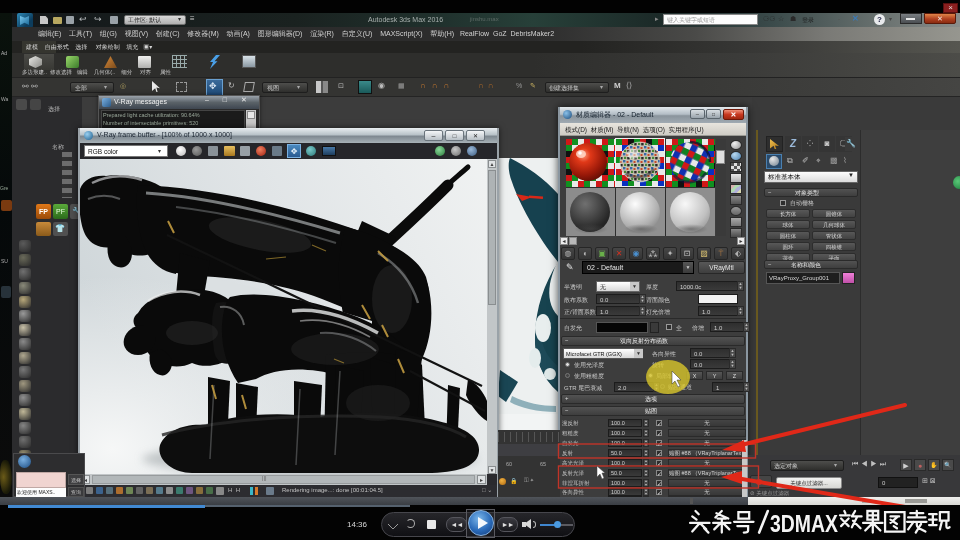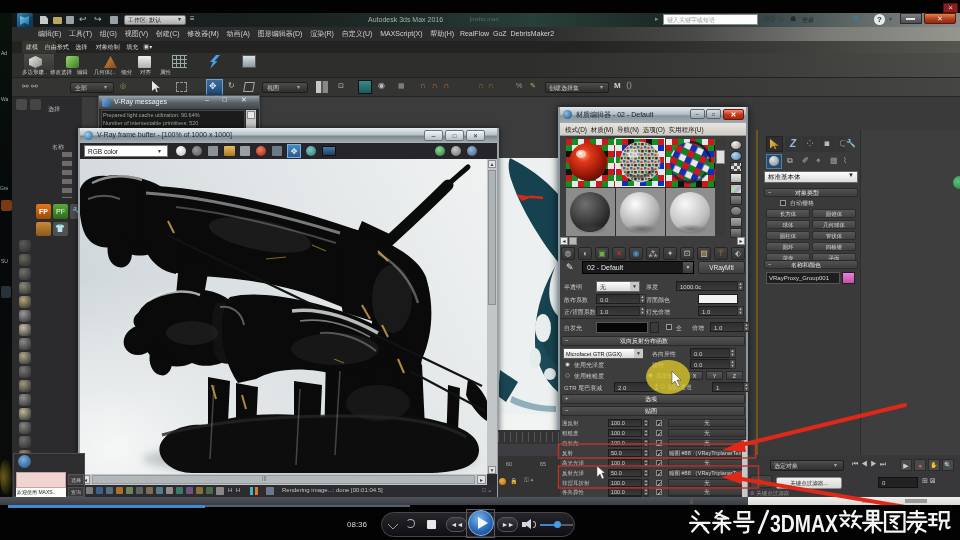--- a/index.html
+++ b/index.html
@@ -631,21 +631,21 @@
 <path d="M905,405 L737,446" stroke="#e02818" stroke-width="4" stroke-linecap="round"></path>
 <path d="M744,440 L722,450 L746,452 Z" fill="#e02818"></path>
 <path d="M958,516 L736,478" stroke="#e02818" stroke-width="4" stroke-linecap="round"></path>
 <path d="M742,471 L721,477 L742,484 Z" fill="#e02818"></path>
 <path d="M597,466 L597,477 L600,474 L602,479 L604,478 L602,473 L605,473 Z" fill="#fff" stroke="#444" stroke-width="0.5"></path>
 </svg>
 
 <div class="a" style="left:0;top:505px;width:960px;height:35px;background:#030303;"></div>
 <div class="a" style="left:8px;top:505px;width:197px;height:2.5px;background:#4189d2;"></div>
 <div class="a" style="left:205px;top:505px;width:205px;height:2px;background:#55616e;"></div>
-<div class="a tx" style="left:347px;top:520px;font-size:8px;color:#d8d8d8;">08:36</div>
+<div class="a tx" style="left:347px;top:520px;font-size:8px;color:#d8d8d8;">14:36</div>
 <div class="a" style="left:381px;top:512px;width:194px;height:25px;background:linear-gradient(180deg,#26262a,#101014);border:1px solid #46464c;border-radius:13px;"></div>
 <div class="a" style="left:389px;top:520px;width:8px;height:8px;border:1.5px solid #b0b0b0;border-top:none;border-right:none;transform:rotate(-45deg);border-radius:1px;"></div>
 <div class="a" style="left:406px;top:519px;width:9px;height:9px;border:1.5px solid #b0b0b0;border-radius:50%;border-left-color:transparent;"></div>
 <div class="a" style="left:427px;top:520px;width:9px;height:9px;background:#e8e8e8;border-radius:1px;"></div>
 <div class="a" style="left:446px;top:517px;width:21px;height:15px;background:linear-gradient(180deg,#3a3a40,#1a1a1e);border:1px solid #55555c;border-radius:7px;color:#e0e0e0;font-size:7px;line-height:14px;text-align:center;letter-spacing:-1px;">◄◄</div>
 <div class="a" style="left:466px;top:509px;width:29px;height:29px;border:1px solid #5a5a60;background:rgba(40,40,46,.4);"></div>
 <div class="a" style="left:468px;top:510px;width:26px;height:26px;background:radial-gradient(circle at 42% 32%,#7ab6ea,#2a6ab8 55%,#123a78);border-radius:50%;border:1px solid #8ab4e0;"></div>
 <div class="a" style="left:478px;top:517px;width:0;height:0;border-left:10px solid #f4f8fc;border-top:6px solid transparent;border-bottom:6px solid transparent;"></div>
 <div class="a" style="left:497px;top:517px;width:21px;height:15px;background:linear-gradient(180deg,#3a3a40,#1a1a1e);border:1px solid #55555c;border-radius:7px;color:#e0e0e0;font-size:7px;line-height:14px;text-align:center;letter-spacing:-1px;">►►</div>
 <div class="a" style="left:522px;top:522px;width:4px;height:5px;background:#d8d8d8;"></div>

